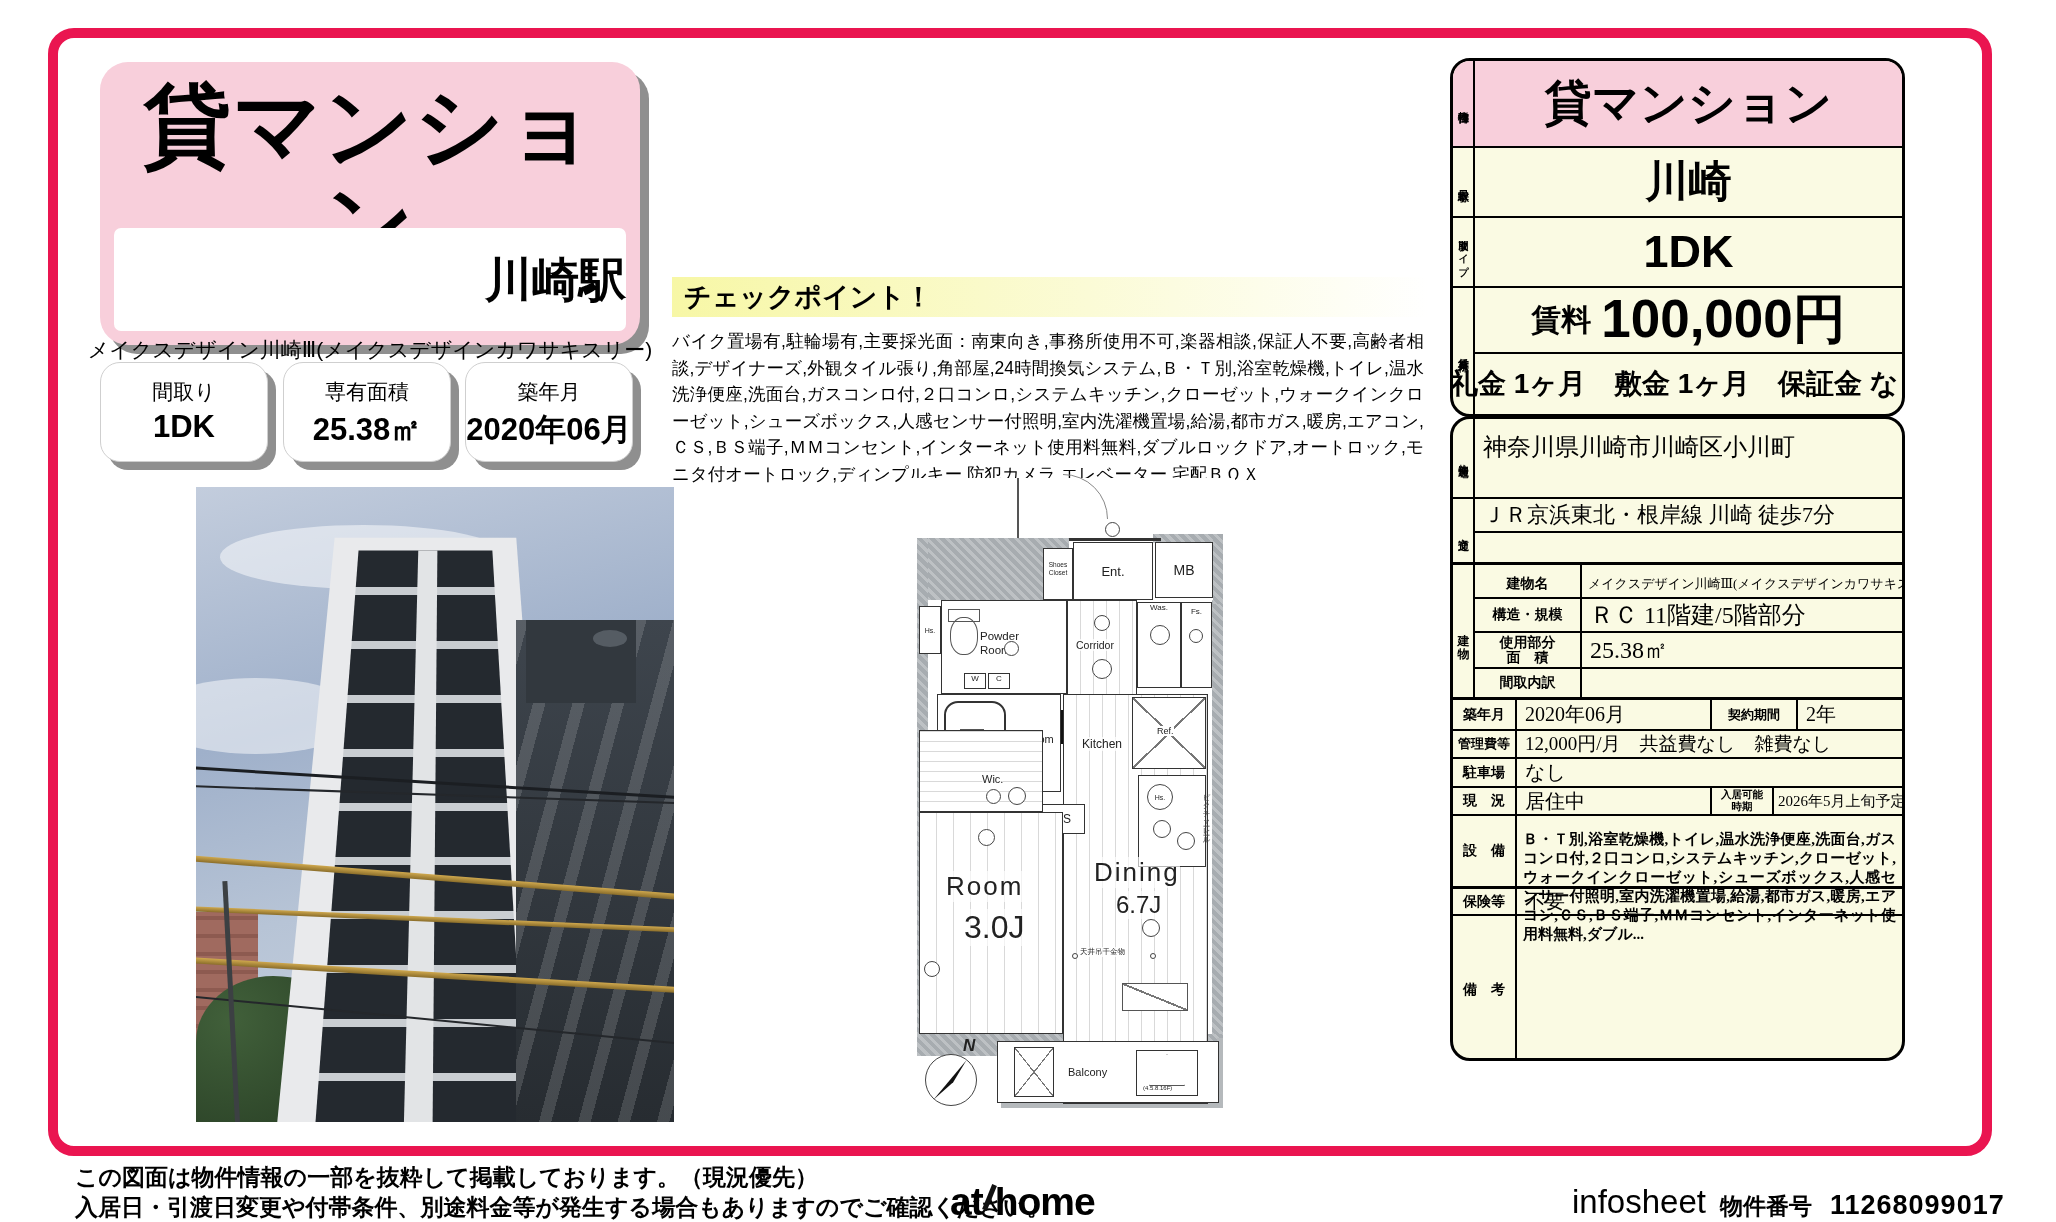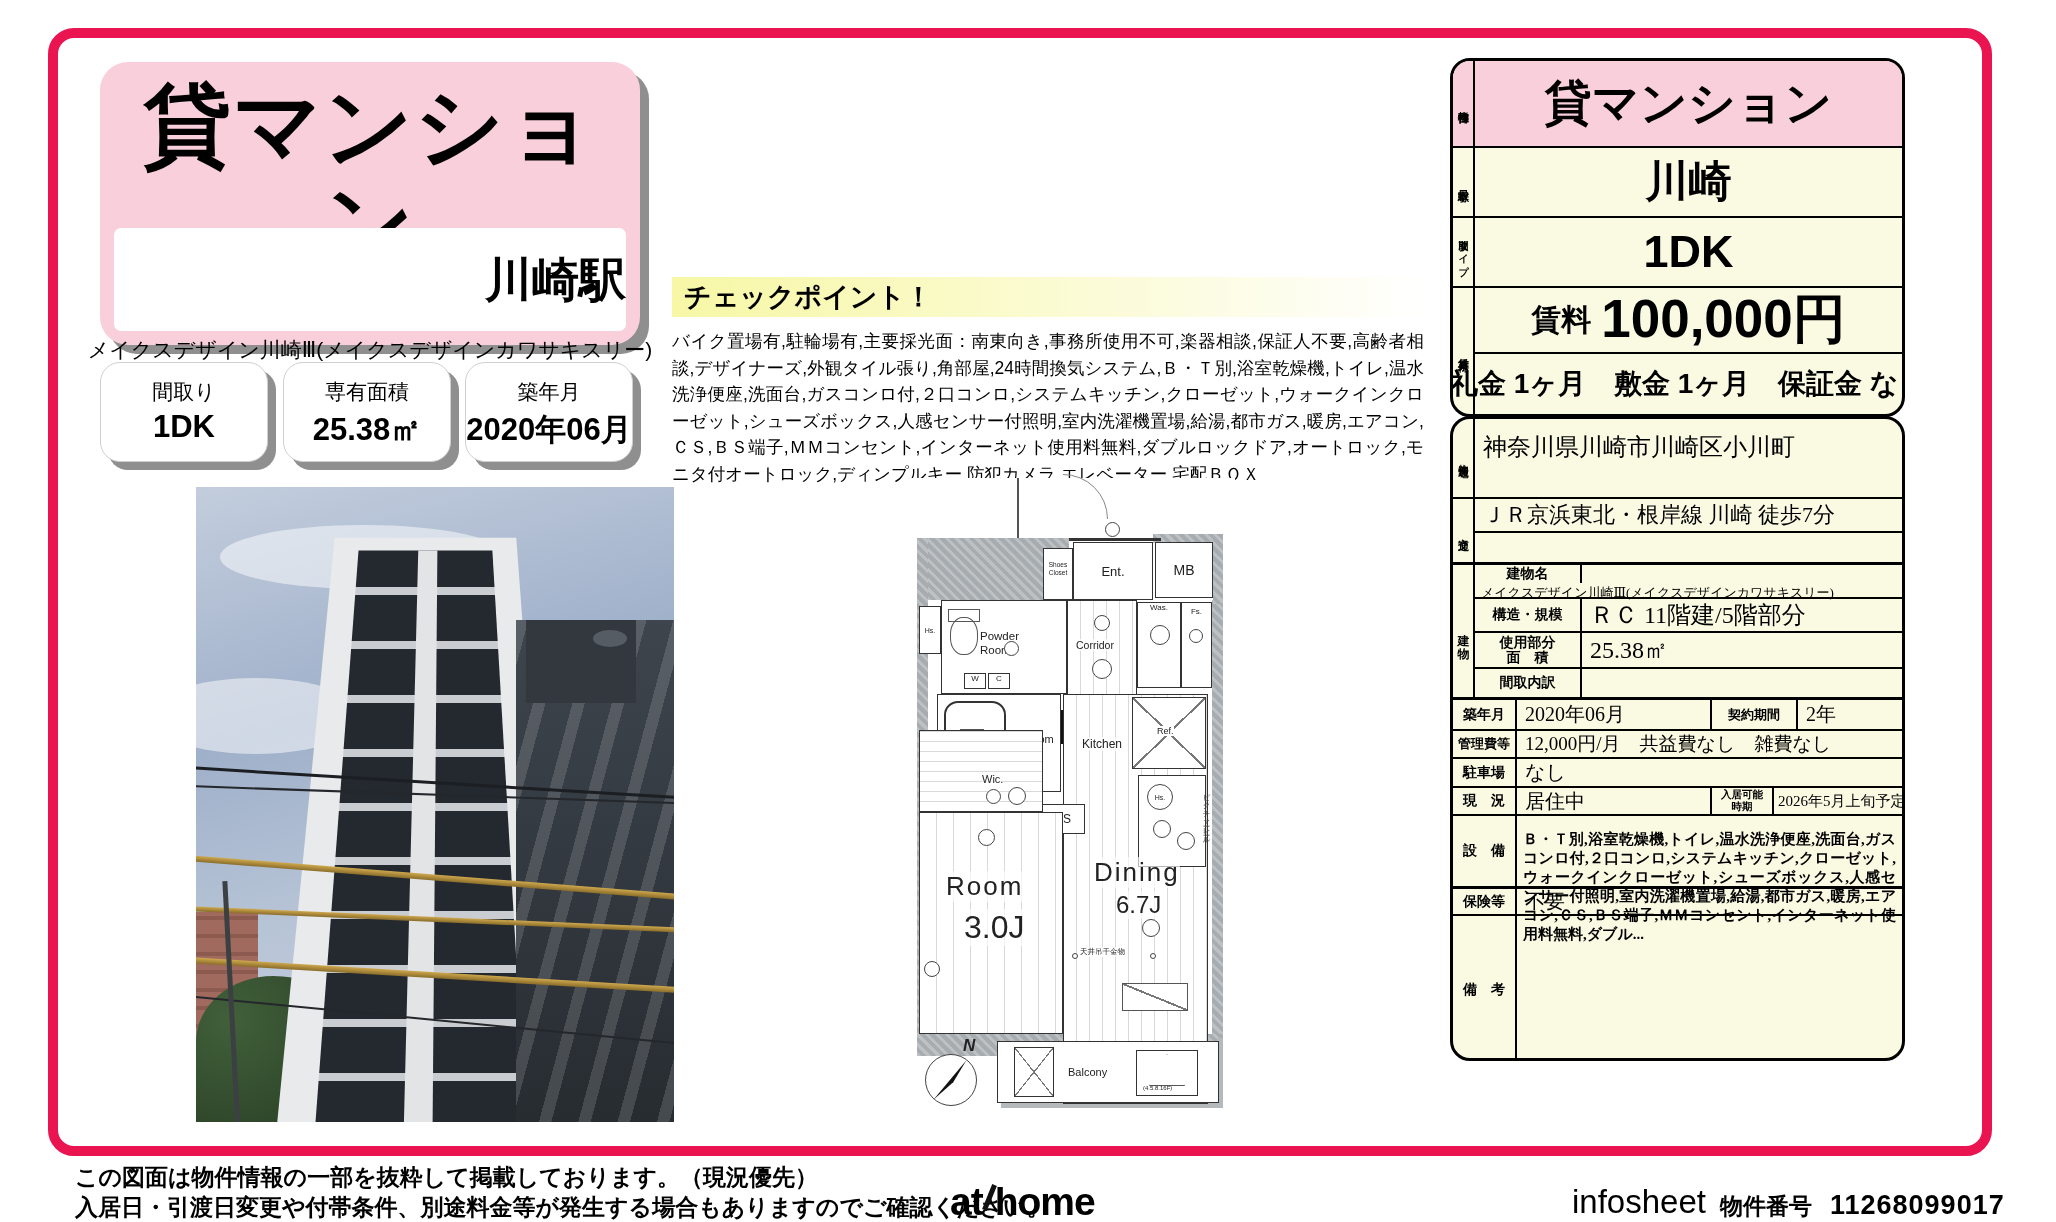--- a/index.html
+++ b/index.html
@@ -247,21 +247,21 @@
     <div class="cellval serif" style="padding:0 8px;font-size:24px;align-items:flex-start;padding-top:12px;">神奈川県川崎市川崎区小川町</div>
   </div>
 
   <div class="hcell vt bt" style="left:0;top:78px;width:22px;height:65px;font-size:11px;">交通</div>
   <div class="row bt" style="top:78px;height:34px;left:22px;">
     <div class="cellval serif" style="padding:0 8px;font-size:22px;white-space:nowrap;">ＪＲ京浜東北・根岸線 川崎 徒歩7分</div>
   </div>
   <div class="row bt" style="top:112px;height:31px;left:22px;"></div>
 
   <div class="hcell vt" style="left:0;top:143px;width:22px;height:135px;border-top:3px solid #000;font-size:12px;letter-spacing:14px;padding-top:14px;">建物</div>
-  <div class="row" style="top:143px;height:41px;left:22px;border-top:3px solid #000;display:flex;flex-direction:column;">
+  <div class="row" style="top:143px;height:41px;left:22px;border-top:3px solid #000;display:flex;">
     <div class="hcell" style="position:static;width:107px;font-size:14px;font-weight:bold;flex:none;">建物名</div>
     <div class="cellval serif" style="padding:0 6px;font-size:13px;white-space:nowrap;">メイクスデザイン川崎Ⅲ(メイクスデザインカワサキスリー)</div>
   </div>
   <div class="row bt" style="top:178px;height:34px;left:22px;display:flex;">
     <div class="hcell" style="position:static;width:107px;font-size:14px;font-weight:bold;flex:none;">構造・規模</div>
     <div class="cellval serif" style="padding:0 8px;font-size:24px;white-space:nowrap;">ＲＣ 11階建/5階部分</div>
   </div>
   <div class="row bt" style="top:212px;height:36px;left:22px;display:flex;">
     <div class="hcell" style="position:static;width:107px;font-size:14px;font-weight:bold;flex:none;flex-direction:column;line-height:1.1;">
       <span>使用部分</span>

